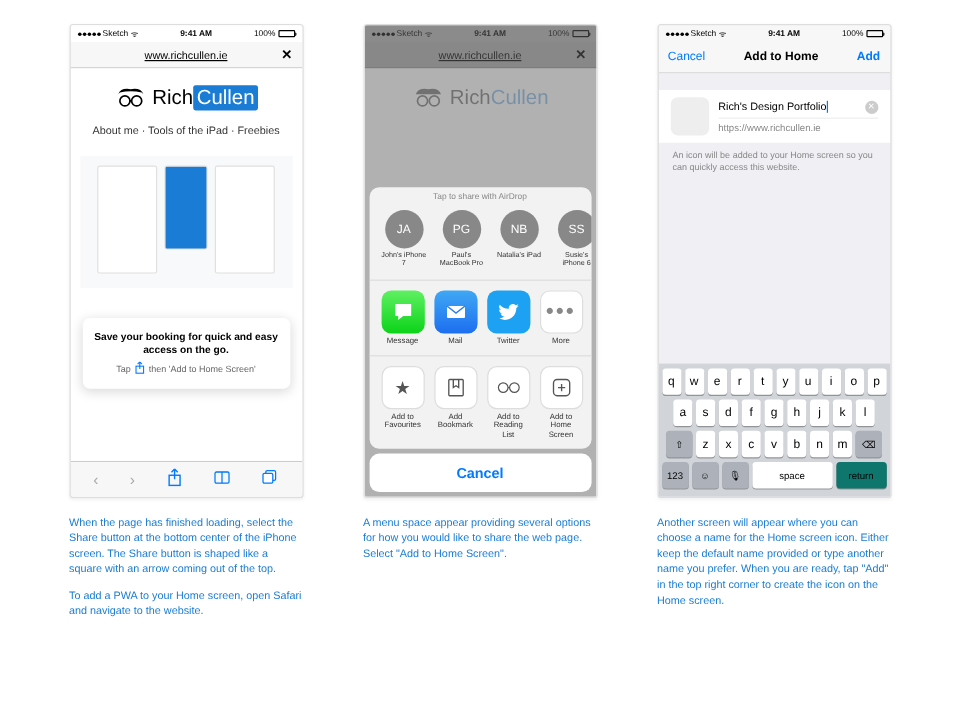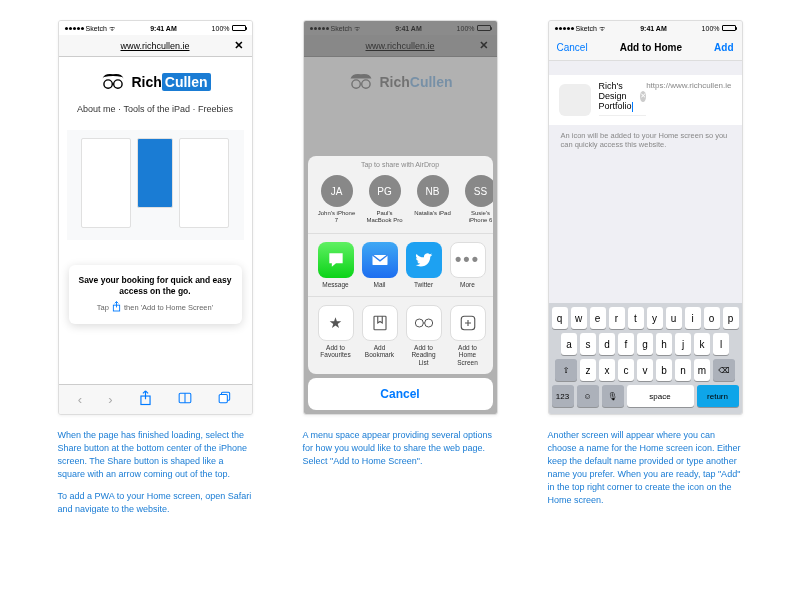--- a/index.html
+++ b/index.html
@@ -15,21 +15,21 @@
 .status-right { display: flex; align-items: center; gap: 2px; }
 .battery { width: 14px; height: 6px; border: 0.5px solid #000; border-radius: 1px; position: relative; }
 .battery::after { content: ''; position: absolute; right: -2px; top: 1px; width: 1px; height: 3px; background: #000; border-radius: 0 1px 1px 0; }
 .addrbar { height: 22px; display: flex; align-items: center; justify-content: center; border-bottom: 1px solid #ccc; background: #f7f7f7; position: relative; }
 .addrbar .url { font-size: 9px; color: #000; text-decoration: underline; }
 .addrbar .close { position: absolute; right: 8px; font-size: 11px; font-weight: bold; }
 .content { flex: 1; background: #fff; padding: 10px 8px; position: relative; display: flex; flex-direction: column; align-items: center; }
 .logo { display: flex; align-items: center; gap: 4px; margin-top: 4px; margin-bottom: 10px; }
 .logo-face { width: 28px; height: 22px; position: relative; }
 .logo-face svg { width: 100%; height: 100%; }
-.logo-text { font-size: 14px; font-weight: 700; }
+.logo-text { font-size: 17px; font-weight: 400; }
 .logo-text .rich { color: #000; }
 .nav { font-size: 9px; color: #333; text-align: center; margin-bottom: 14px; line-height: 1.4; }
 .mock { width: 100%; height: 110px; background: #f8f9fa; position: relative; display: flex; gap: 6px; padding: 8px; justify-content: center; }
 .card { background: #fff; border: 1px solid #e0e0e0; border-radius: 2px; }
 .callout { position: absolute; bottom: 60px; left: 10px; right: 10px; background: #fff; border-radius: 6px; box-shadow: 0 2px 10px rgba(0,0,0,0.15); padding: 10px 8px; text-align: center; }
 .callout-title { font-size: 8.5px; font-weight: 600; margin-bottom: 4px; line-height: 1.3; }
 .callout-sub { font-size: 7.5px; color: #666; display: flex; align-items: center; justify-content: center; gap: 3px; }
 .share-mini { color: #007aff; }
 .callout::after { content: ''; position: absolute; bottom: -5px; left: 50%; transform: translateX(-50%); border: 5px solid transparent; border-top-color: #fff; }
 .toolbar { height: 30px; border-top: 1px solid #ccc; background: #f7f7f7; display: flex; align-items: center; justify-content: space-around; padding: 0 6px; }
@@ -64,33 +64,33 @@
 .dim-status .statusbar, .dim-status .addrbar { filter: brightness(0.7); }
 
 
 .navbar3 { height: 26px; display: flex; align-items: center; justify-content: space-between; padding: 0 8px; border-bottom: 1px solid #ddd; font-size: 10px; }
 .navbar3 .cancel { color: #007aff; }
 .navbar3 .title { font-weight: 700; text-align: right; }
 .navbar3 .add { color: #007aff; font-weight: 600; }
 .form-area { padding: 14px 0 0; }
 .form-row { background: #fff; display: flex; align-items: center; padding: 6px 10px; gap: 8px; }
 .site-icon { width: 32px; height: 32px; border-radius: 6px; background: #eee; flex-shrink: 0; }
-.form-fields { flex: 1; display: flex; flex-direction: row; }
+.form-fields { flex: 1; display: flex; flex-direction: column; }
 .field-top { display: flex; align-items: center; justify-content: space-between; border-bottom: 1px solid #eee; padding-bottom: 3px; margin-bottom: 3px; }
 .field-input { font-size: 9px; color: #000; }
 .cursor { display: inline-block; width: 1px; height: 10px; background: #007aff; vertical-align: middle; }
 .clear-btn { width: 11px; height: 11px; border-radius: 50%; background: #ccc; color: #fff; font-size: 7px; display: flex; align-items: center; justify-content: center; }
 .field-url { font-size: 8px; color: #888; }
 .hint { font-size: 7.5px; color: #888; padding: 6px 12px; line-height: 1.3; }
 .keyboard { position: absolute; left: 0; right: 0; bottom: 0; background: #d1d4d9; padding: 4px 3px 3px; }
 .krow { display: flex; gap: 3px; justify-content: center; margin-bottom: 4px; }
 .key { background: #fff; border-radius: 3px; box-shadow: 0 1px 0 rgba(0,0,0,0.3); width: 16px; height: 22px; display: flex; align-items: center; justify-content: center; font-size: 10px; }
 .key.fn { background: #acb1ba; width: 22px; font-size: 8px; }
 .key.space { flex: 1; font-size: 8px; }
-.key.return { width: 42px; font-size: 8px; background: #0ea5e9; }
+.key.return { width: 42px; font-size: 8px; background: #0f766e; }
 .key.num { width: 22px; font-size: 8px; background: #acb1ba; }
 .krow.bot .key { height: 22px; }
 </style>
 </head>
 <body>
 
 <div class="row">
 
   <div class="col">
     <div class="phone">

